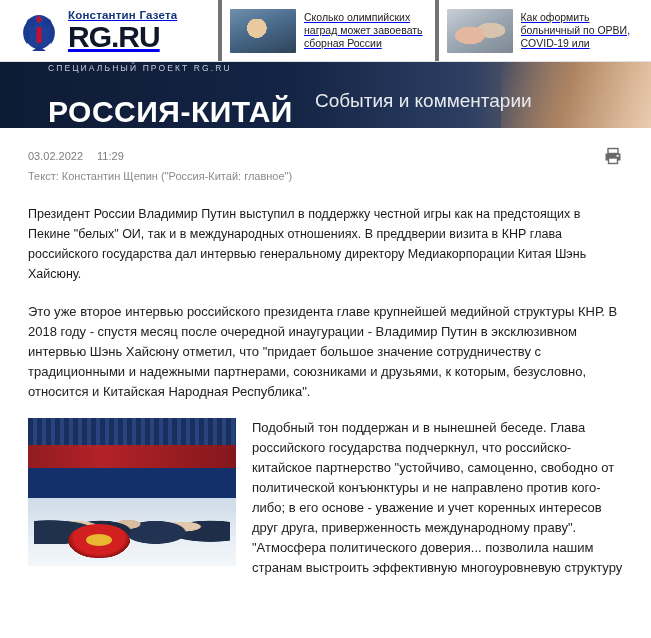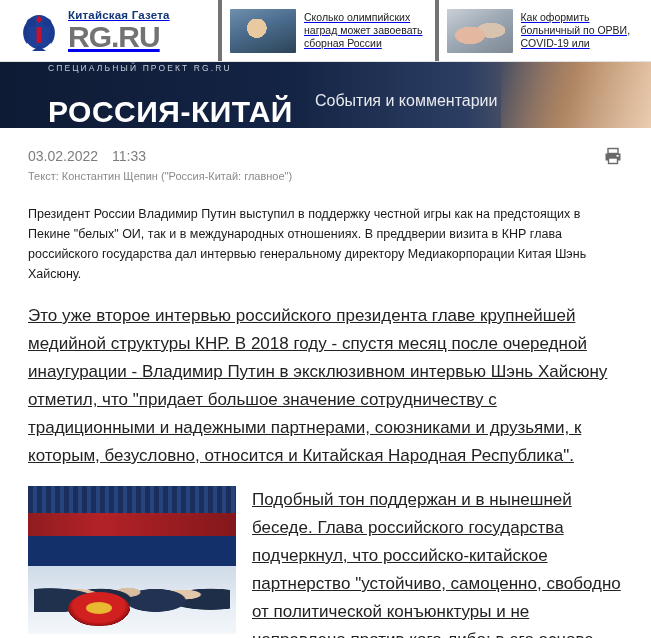--- a/index.html
+++ b/index.html
@@ -37,21 +37,21 @@
     font-size: 11.5px;
     letter-spacing: .2px;
     color: #13367a;
     font-weight: bold;
     margin-bottom: 1px;
   }
   .brand-main {
     font-size: 30px;
     line-height: 30px;
     font-weight: bold;
-    color: #737373;
+    color: #0f172a;
     letter-spacing: -1px;
     font-family: "Liberation Sans", sans-serif;
   }
 
   .teaser {
     display: flex;
     align-items: center;
     border-left: 4px solid #737373;
     padding: 0 8px;
     flex: 1 1 0;
@@ -116,37 +116,37 @@
     font-weight: bold;
     color: #ffffff;
     letter-spacing: .5px;
     margin-top: 20px;
   }
   .banner-sub {
     position: relative;
     z-index: 2;
     margin-left: 22px;
     margin-top: 12px;
-    font-size: 16px;
+    font-size: 19px;
     color: #e8eaee;
     font-weight: normal;
   }
 
   
   .article {
     padding: 0 28px;
   }
   .meta-row {
     display: flex;
     align-items: center;
     justify-content: space-between;
     padding-top: 18px;
     padding-bottom: 4px;
   }
-  .meta-left { display: flex; gap: 14px; font-size: 14px; color: #7d7d7d; }
+  .meta-left { display: flex; gap: 14px; font-size: 11px; color: #7d7d7d; }
   .print-icon { width: 20px; height: 20px; opacity: .8; }
 
   h1.headline {
     font-family: "Liberation Serif", serif;
     font-size: 30px;
     line-height: 35px;
     font-weight: bold;
     color: #111;
     margin: 10px 0 12px 0;
     letter-spacing: -.2px;
@@ -157,25 +157,24 @@
     margin-bottom: 22px;
   }
   .lead {
     font-size: 12.5px;
     line-height: 20px;
     font-weight: normal;
     color: #1a1a1a;
     margin: 0 0 18px 0;
   }
   p.body {
-    font-size: 17px;
-    line-height: 28px;
+    font-size: 13px;
+    line-height: 20px;
     color: #222;
     margin: 0 0 16px 0;
-    text-decoration: underline;
   }
   .with-photo {
     display: flex;
     gap: 16px;
     align-items: flex-start;
   }
   .photo {
     width: 208px;
     height: 148px;
     flex: none;
@@ -232,21 +231,21 @@
           <path d="M8 16 C4 20 4 30 9 36 C12 32 11 22 8 16 Z"></path>
           <path d="M34 16 C38 20 38 30 33 36 C30 32 31 22 34 16 Z"></path>
           <circle cx="13" cy="15" r="4.5"></circle>
           <circle cx="29" cy="15" r="4.5"></circle>
           <rect x="18.5" y="19" width="5" height="16" rx="1.5" fill="#c8102e"></rect>
           <path d="M21 38 L14 43 L28 43 Z"></path>
         </g>
       </svg>
     </span>
     <span class="brandtext">
-      <span class="brand-sup">Китайская Газета</span>
+      <span class="brand-sup">Константин Газета</span>
       <span class="brand-main">RG.RU</span>
     </span>
   </a>
 
   <a class="teaser" href="#">
     <span class="teaser-thumb t1"></span>
     <span class="teaser-text">Сколько олимпийских наград может завоевать сборная России</span>
   </a>
 
   <a class="teaser" href="#">
@@ -261,21 +260,21 @@
     <span class="banner-title">РОССИЯ-КИТАЙ</span>
   </div>
   <div class="banner-sub">События и комментарии</div>
 </div>
 
 <div class="article">
 
   <div class="meta-row">
     <div class="meta-left">
       <span>03.02.2022</span>
-      <span>11:33</span>
+      <span>11:29</span>
     </div>
     <span class="print-icon">
       <svg width="20" height="20" viewBox="0 0 20 20" aria-hidden="true">
         <rect x="5" y="2.5" width="10" height="5" fill="none" stroke="#444" stroke-width="1.4"></rect>
         <rect x="2.5" y="7.5" width="15" height="7" fill="#444"></rect>
         <rect x="5.5" y="12" width="9" height="5.5" fill="#fff" stroke="#444" stroke-width="1.4"></rect>
         <rect x="13.5" y="9" width="2.2" height="1.6" fill="#fff"></rect>
       </svg>
     </span>
   </div>

